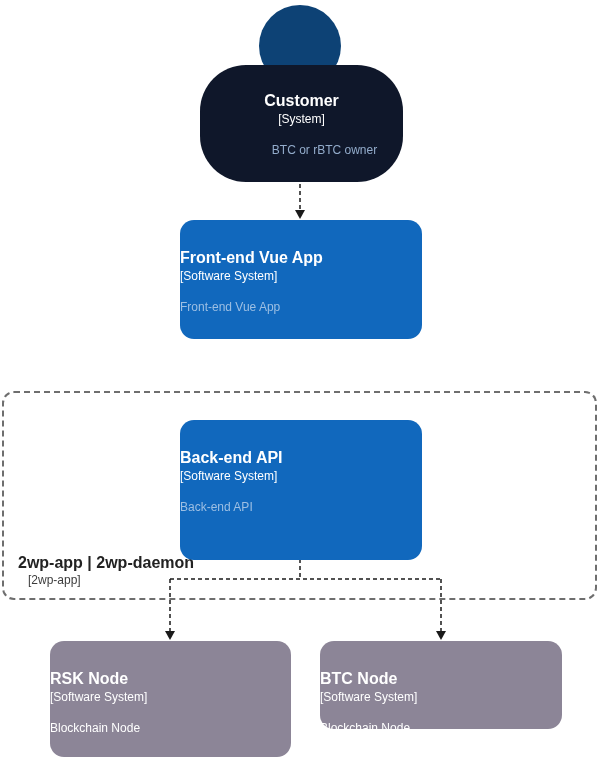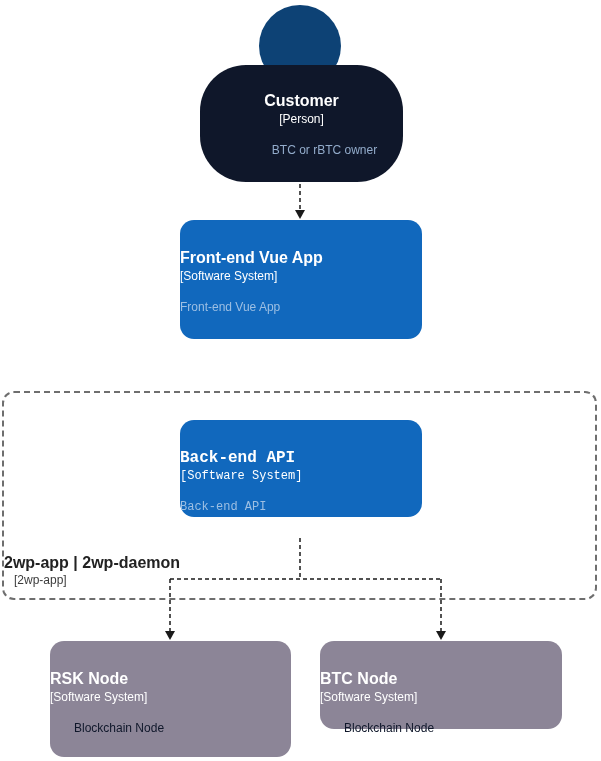--- a/index.html
+++ b/index.html
@@ -44,41 +44,41 @@
   .node.gray { background: #8c8597; }
 
   .node-title, .person-title {
     color: #ffffff; font-size: 16px; font-weight: bold; line-height: 20px;
   }
   .node-type, .person-type {
     color: #ffffff; font-size: 12px; line-height: 16px;
   }
   .node-desc { font-size: 12px; line-height: 14px; margin-top: 16px; }
   .blue .node-desc   { color: #9dbfe3; }
-  .gray .node-desc   { color: #0f172a; padding-left: 24px; }
+  .gray .node-desc   { color: #ffffff; }
   .person-desc { font-size: 12px; line-height: 14px; margin-top: 16px; color: #93accb; margin-left: 46px; }
 
   #frontend-box { left: 180px; top: 220px; width: 242px; height: 119px; }
-  #backend-box  { left: 180px; top: 420px; width: 242px; height: 97px; font-family: Liberation Mono, monospace; }
+  #backend-box  { left: 180px; top: 420px; width: 242px; height: 140px; }
   #rsk-box      { left:  50px; top: 641px; width: 241px; height: 116px; }
   #btc-box      { left: 320px; top: 641px; width: 242px; height: 88px; }
 
   
   .boundary {
     position: absolute;
     left: 2px; top: 391px;
     width: 595px; height: 209px;
     border: 2px dashed #6e6e6e;
     border-radius: 12px;
     box-sizing: border-box;
     z-index: 1;
   }
   .boundary-label {
     position: absolute;
-    left: 4px; top: 553px;
+    left: 18px; top: 553px;
     z-index: 2;
   }
   .boundary-title { font-size: 16px; font-weight: bold; color: #222222; line-height: 20px; }
   .boundary-sub   { font-size: 12px; color: #3c3c3c; line-height: 15px; margin-left: 10px; }
 
   
   .connectors {
     position: absolute; left: 0; top: 0;
     width: 601px; height: 761px;
     z-index: 2;
@@ -91,21 +91,21 @@
   .connectors polygon { fill: #1a1a1a; }
 </style>
 </head>
 <body>
 
 <div class="canvas">
 
   <div class="person-head"></div>
   <div class="person-body">
     <div class="person-title">Customer</div>
-    <div class="person-type">[Person]</div>
+    <div class="person-type">[System]</div>
     <div class="person-desc">BTC or rBTC owner</div>
   </div>
 
   <div class="node blue" id="frontend-box">
     <div class="node-title">Front-end Vue App</div>
     <div class="node-type">[Software System]</div>
     <div class="node-desc">Front-end Vue App</div>
   </div>
 
   <div class="boundary"></div>

